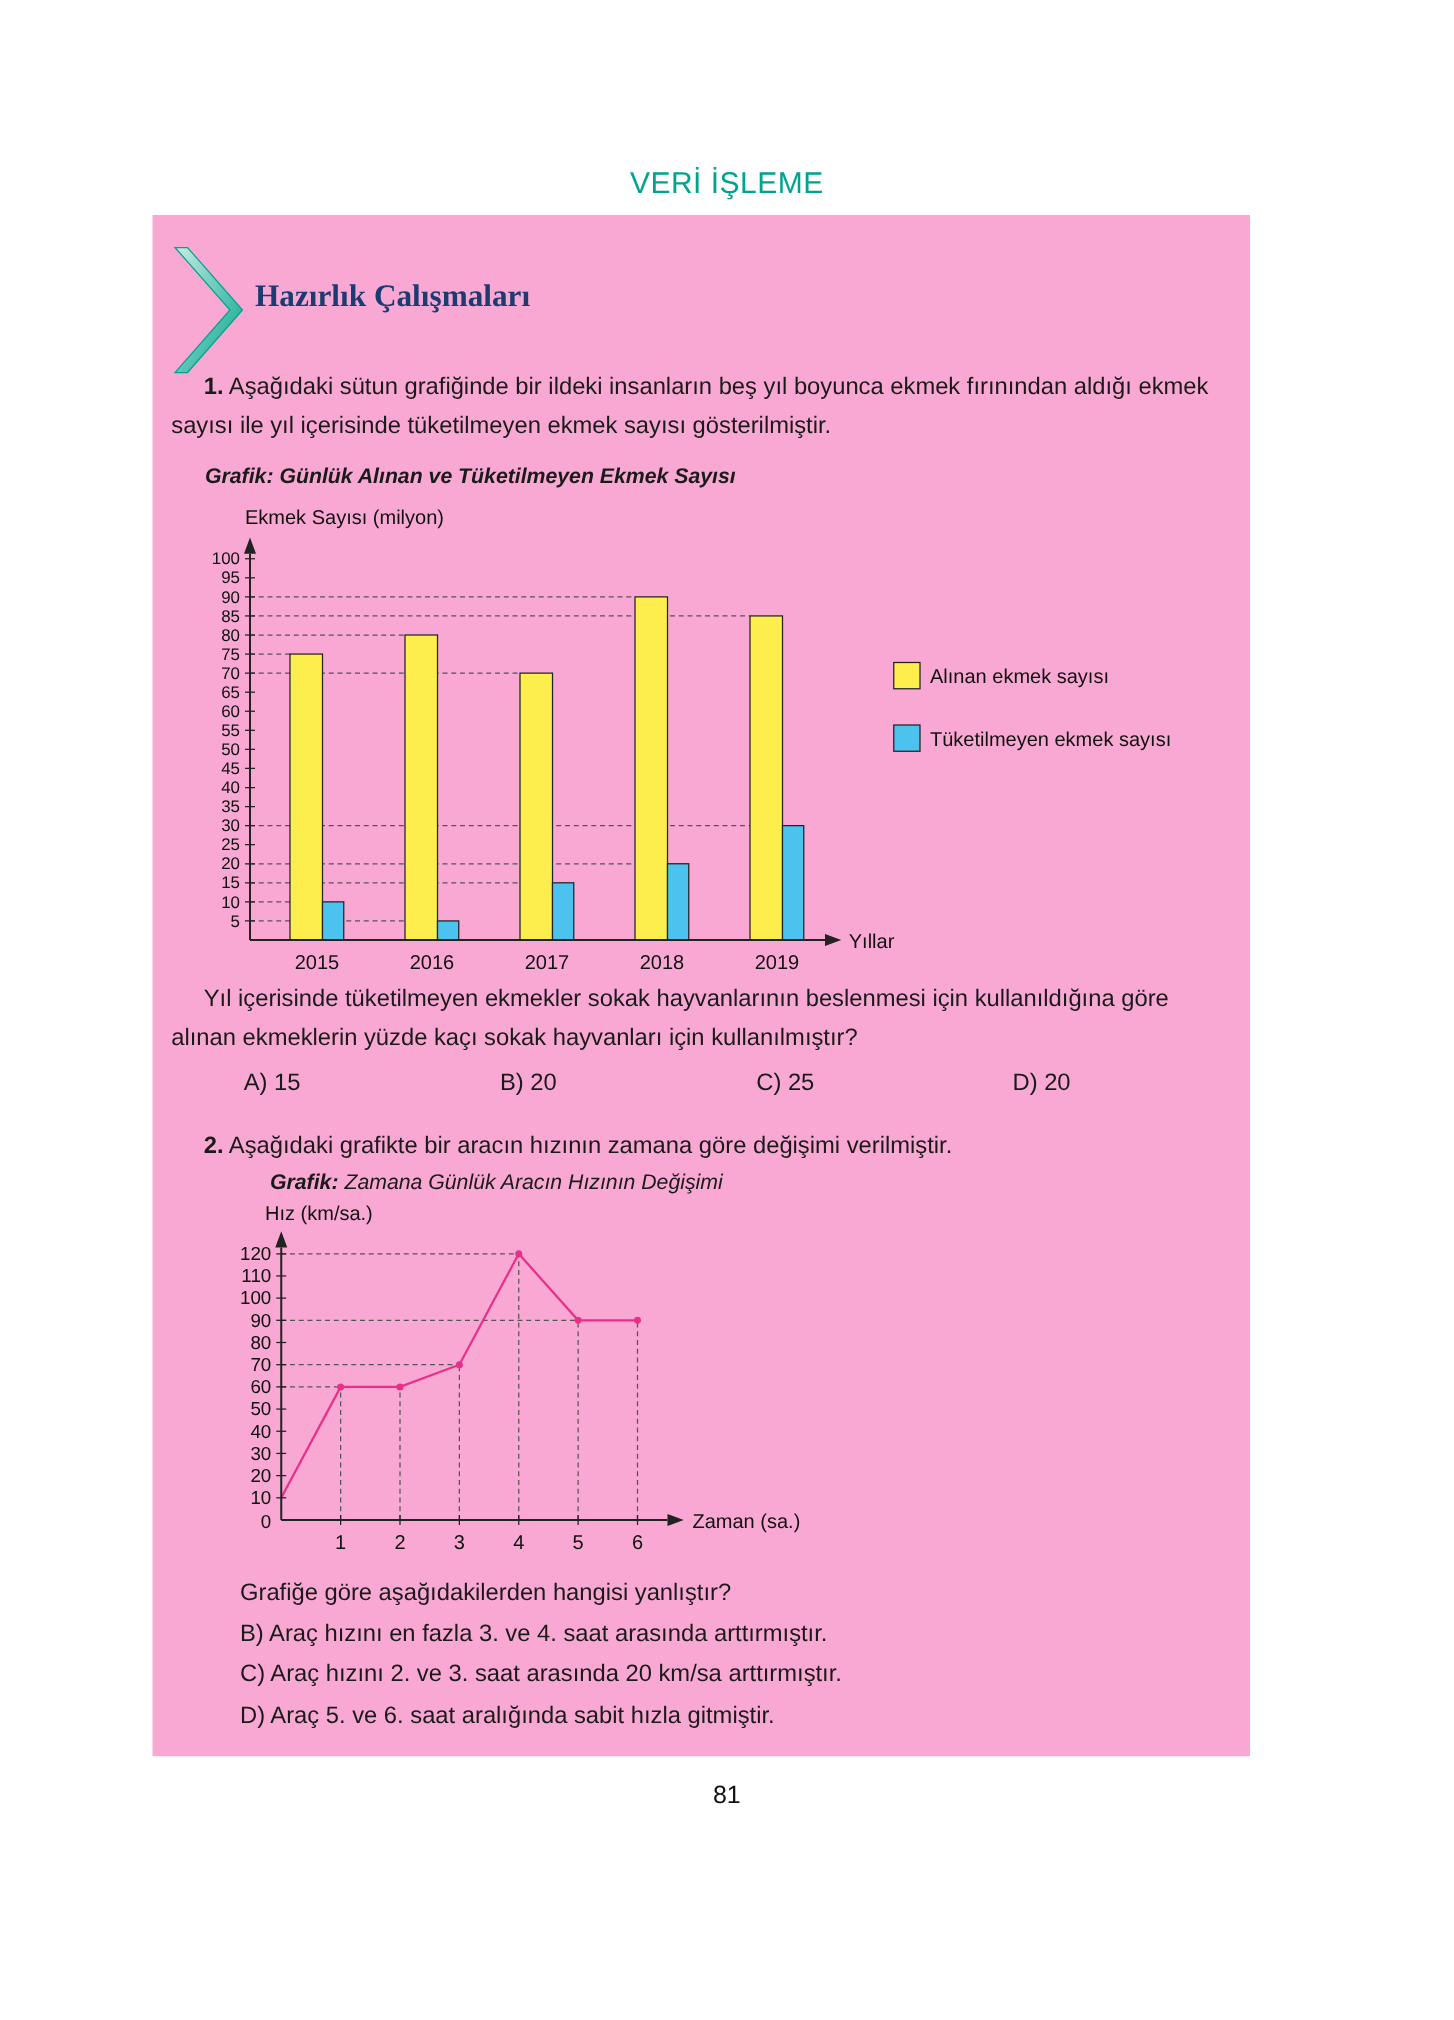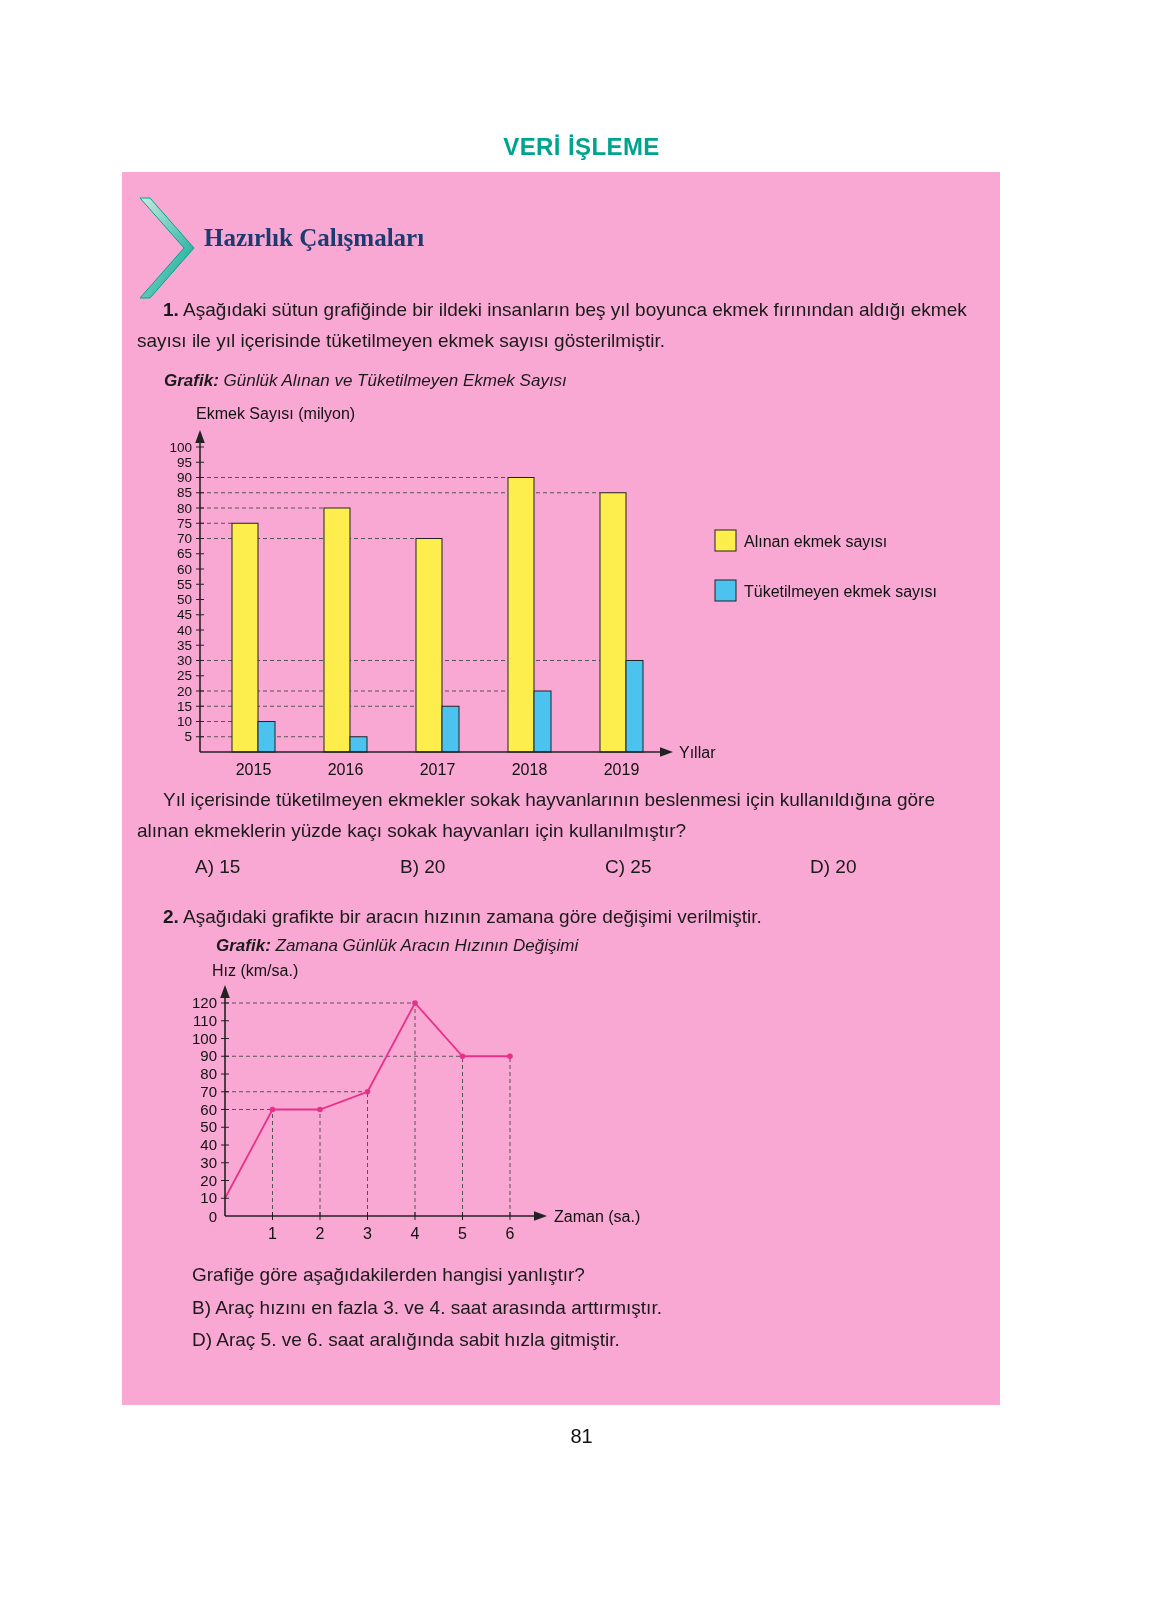--- a/index.html
+++ b/index.html
@@ -6,21 +6,21 @@
   html, body { background: #ffffff; }
   body {
     width: 1163px; height: 1616px;
     font-family: "Liberation Sans", sans-serif;
     color: #1a1a1a;
   }
   .sheet { position: relative; width: 1163px; height: 1616px; background: #ffffff; overflow: hidden; }
 
   .page-title {
     position: absolute; top: 133px; left: 0; width: 100%;
-    text-align: center; font-size: 24px; font-weight: bold;
+    text-align: center; font-size: 24px; font-weight: normal;
     color: #00a48e; letter-spacing: 0.4px;
   }
 
   .panel {
     position: absolute; left: 122px; top: 172px;
     width: 878px; height: 1233px;
     background: #f9a8d4;
   }
 
   .chevron { position: absolute; left: 14px; top: 24px; }
@@ -29,21 +29,21 @@
     position: absolute; left: 82px; top: 52px;
     font-family: "Liberation Serif", serif;
     font-size: 25px; font-weight: bold; color: #1c3b70;
   }
 
   .q-text { font-size: 19px; line-height: 31px; color: #1a1a1a; }
   .q-text b { font-weight: bold; }
 
   .q1-intro    { position: absolute; left: 15px; top: 122px; width: 838px; text-indent: 26px; }
   .chart-title { font-size: 17px; color: #1a1a1a; }
-  .chart1-title{ position: absolute; left: 42px; top: 199px; }
+  .chart1-title{ position: absolute; left: 42px; top: 199px; font-weight: bold; }
   .chart1      { position: absolute; left: 30px; top: 222px; }
   .q1-question { position: absolute; left: 15px; top: 612px; width: 845px; text-indent: 26px; }
 
   .options-row { position: absolute; left: 73px; top: 684px; display: flex; font-size: 19px; }
   .options-row span { width: 205px; }
 
   .q2-intro    { position: absolute; left: 15px; top: 729px; width: 838px; text-indent: 26px; }
   .chart2-title{ position: absolute; left: 94px; top: 764px; }
   .chart2      { position: absolute; left: 60px; top: 788px; }
 
@@ -236,20 +236,21 @@
         <line x1="43" y1="256" x2="352" y2="256" stroke="#222" stroke-width="1.6"></line>
         <polygon points="43,25 38.2,38 47.8,38" fill="#222"></polygon>
         <polygon points="365,256 352,251.2 352,260.8" fill="#222"></polygon>
         <text x="30" y="16" font-family="&quot;Liberation Sans&quot;, sans-serif" fill="#111" font-size="16">Hız (km/sa.)</text>
         <text x="372" y="262" font-family="&quot;Liberation Sans&quot;, sans-serif" fill="#111" font-size="16">Zaman (sa.)</text>
       </svg>
 
     <div class="q2-block">
       <p>Grafiğe göre aşağıdakilerden hangisi yanlıştır?</p>
       <p>B) Araç hızını en fazla 3. ve 4. saat arasında arttırmıştır.</p>
+      <p>C) Araç hızını 2. ve 3. saat arasında 20 km/sa arttırmıştır.</p>
       <p>D) Araç 5. ve 6. saat aralığında sabit hızla gitmiştir.</p>
     </div>
 
   </div>
 
   <div class="page-number">81</div>
 
 </div>
 
 </body></html>

